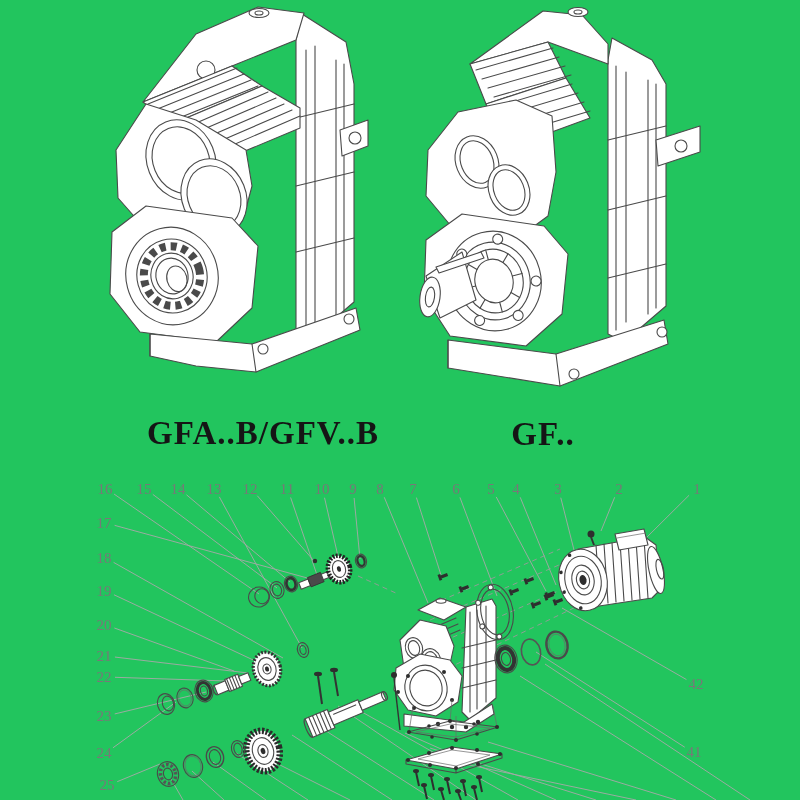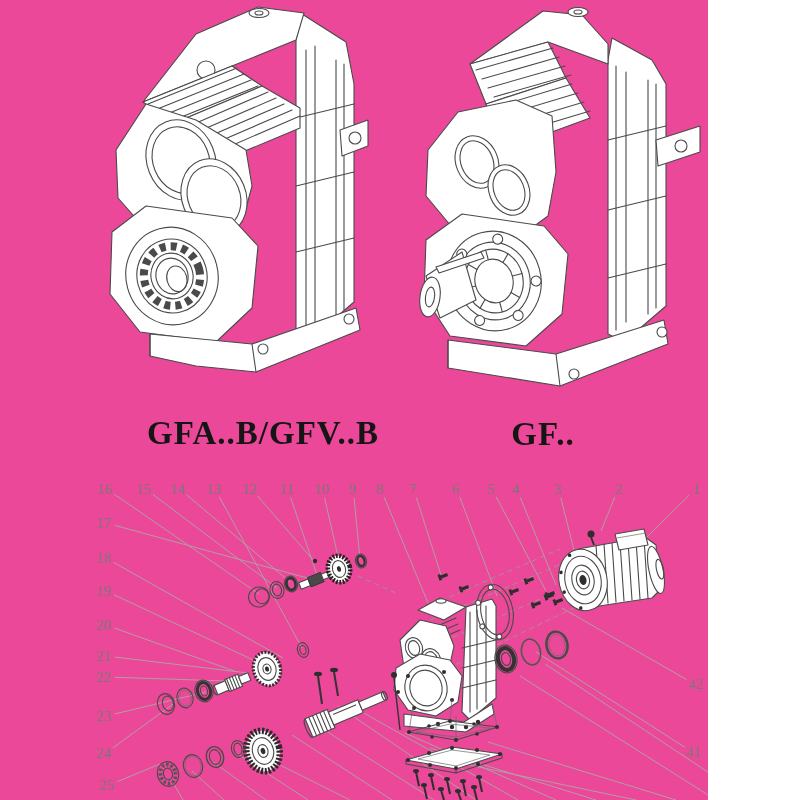--- a/index.html
+++ b/index.html
@@ -1,16 +1,16 @@
 <!DOCTYPE html>
 <html><head>
 <meta charset="utf-8">
 <style>
   html,body{margin:0;padding:0;background:#ffffff;}
-  #page{position:relative;width:708px;height:800px;background:#ec4899;overflow:hidden;
+  #page{position:relative;width:800px;height:800px;background:#22c55e;overflow:hidden;
         font-family:"Liberation Serif", serif;}
   svg text.caption{font-family:"Liberation Serif", serif;font-weight:bold;
         font-size:33px;letter-spacing:1px;fill:#151515;}
   svg text.callout{font-family:"Liberation Serif", serif;font-size:15px;fill:#787878;}
   .ln{fill:none;stroke:#4a4a4a;stroke-width:1.1;stroke-linejoin:round;stroke-linecap:round;}
   .lnf{fill:#ffffff;stroke:#4a4a4a;stroke-width:1.1;stroke-linejoin:round;}
   .thin{fill:none;stroke:#6a6a6a;stroke-width:0.7;}
   .dk{fill:#2e2e2e;stroke:none;}
   .leader{stroke:#a8a8a8;stroke-width:0.9;fill:none;}
   .dash{stroke:#9a9a9a;stroke-width:0.9;fill:none;stroke-dasharray:5 4;}

